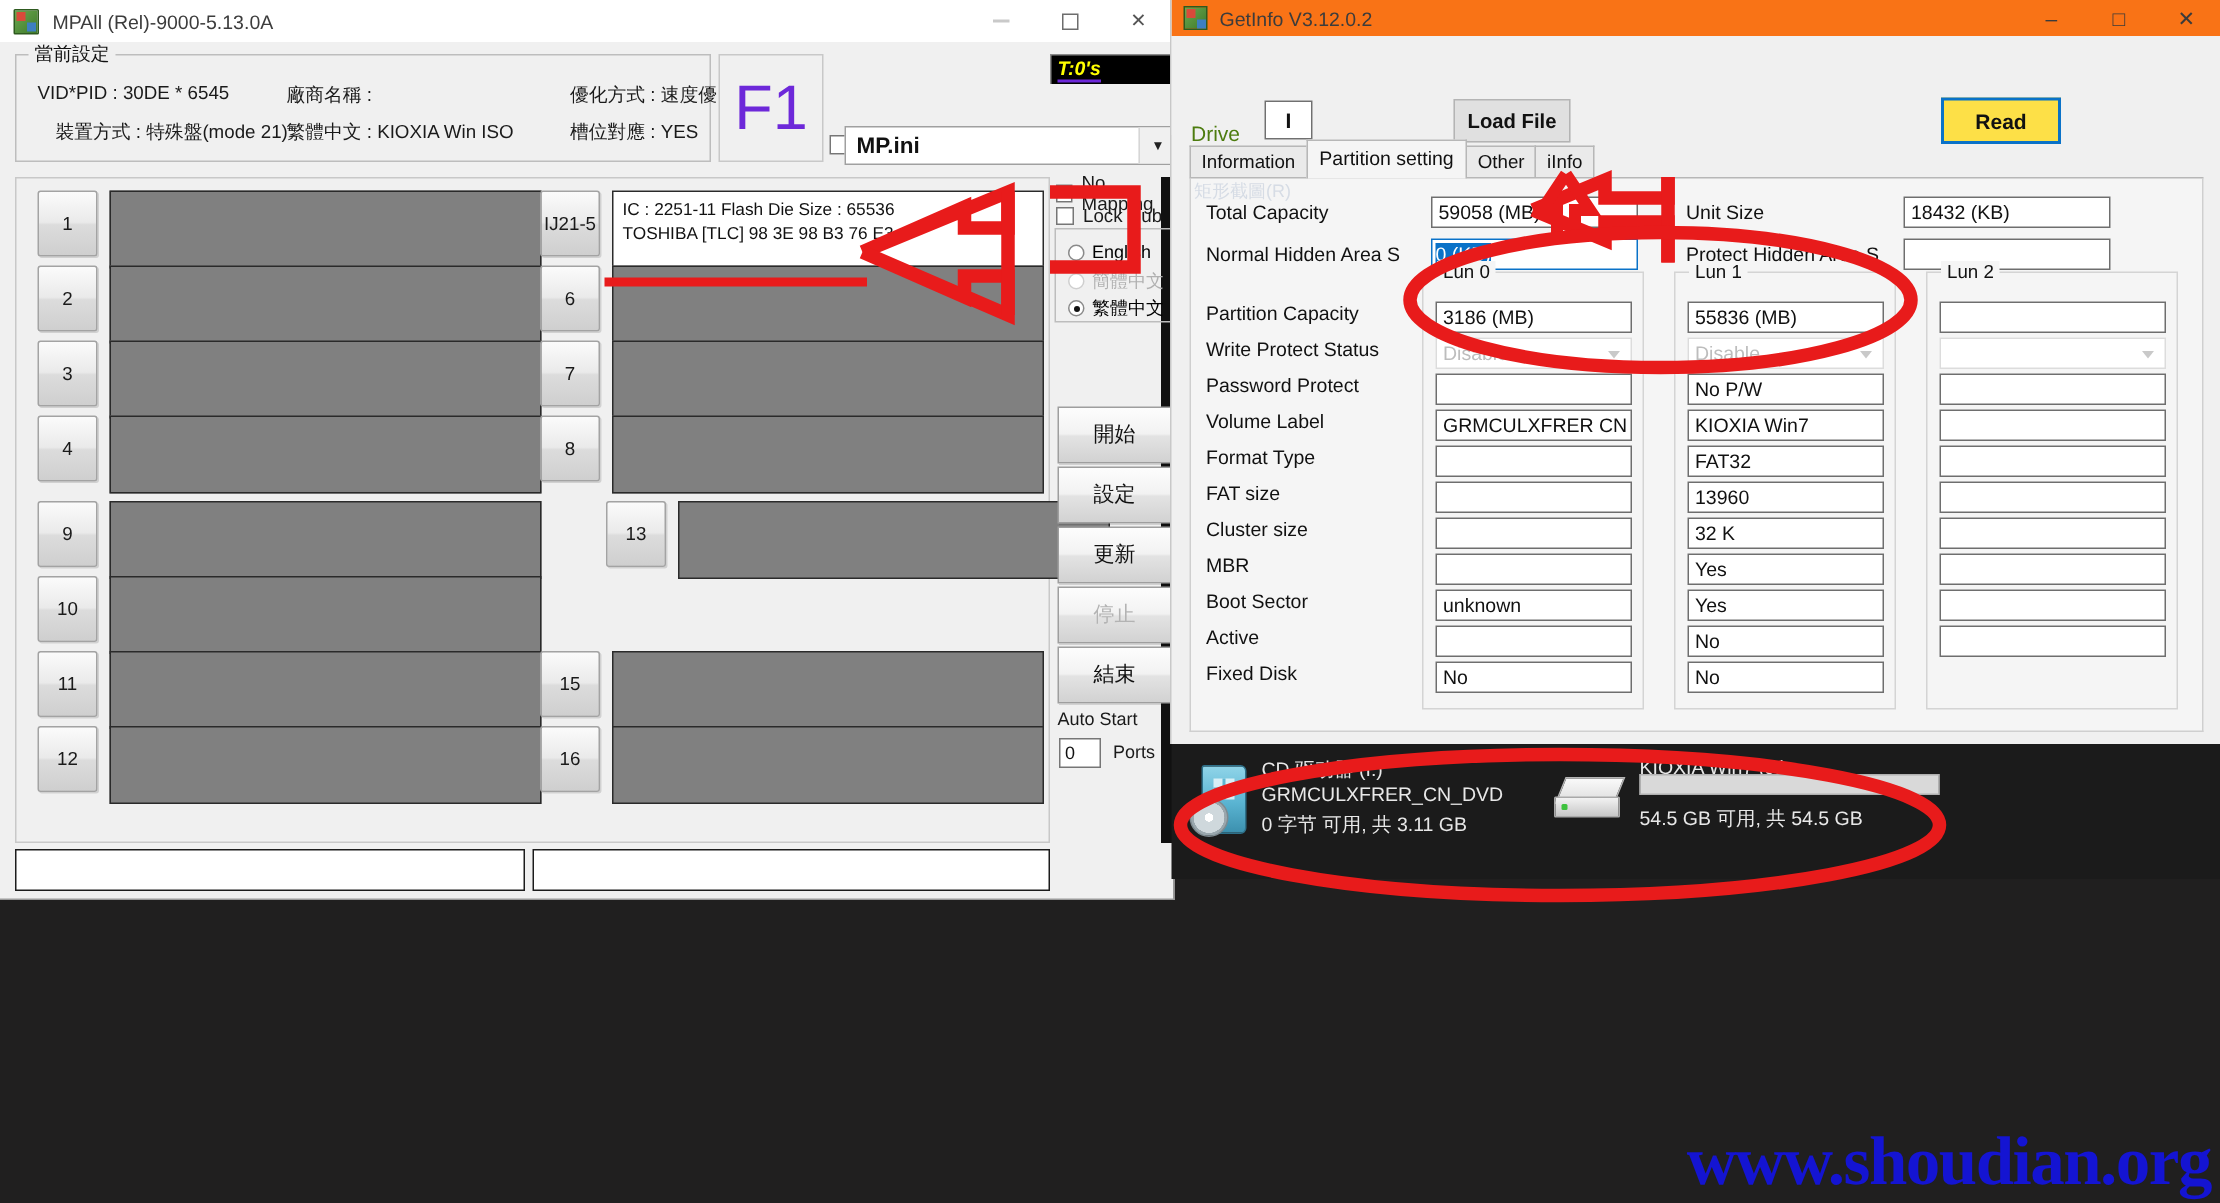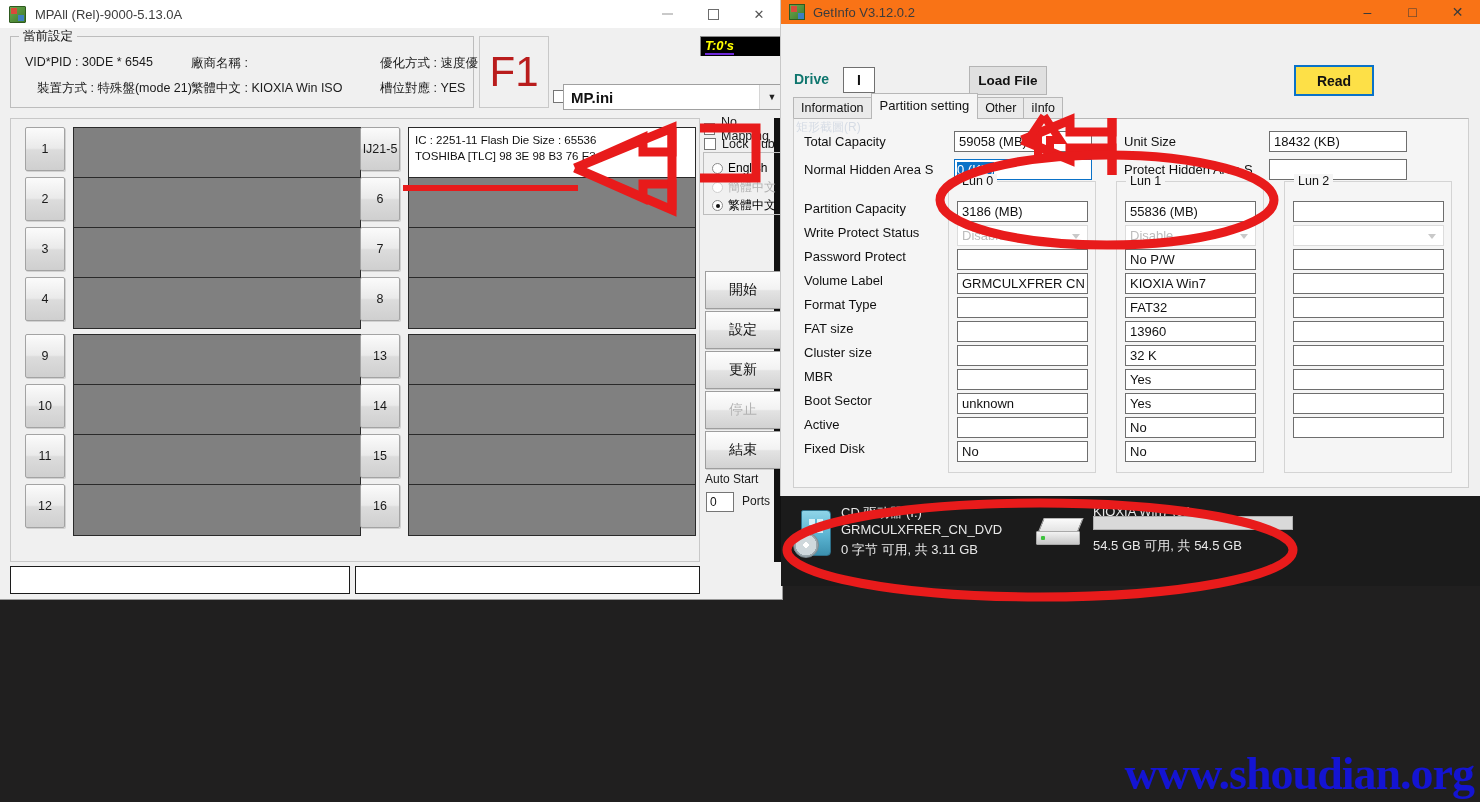--- a/index.html
+++ b/index.html
@@ -56,21 +56,21 @@
     font-size:12.5px; color:#111;
   }
   #cur-settings { left:10px; top:36px; width:464px; height:72px; }
   .cs-row { position:absolute; font-size:12.5px; color:#1a1a1a; white-space:nowrap; }
 
   #f1-box {
     position:absolute; left:479px; top:36px; width:70px; height:72px;
     border:1px solid #c8c8c8; background:#f0f0f0;
     display:flex; align-items:center; justify-content:center;
   }
-  #f1-box span { color:#b91c1c; font-size:42px; line-height:1; font-weight:400;
+  #f1-box span { color:#6d28d9; font-size:42px; line-height:1; font-weight:400;
                  font-family:"Liberation Sans", sans-serif; }
 
   #tos-box {
     position:absolute; left:700px; top:36px; width:86px; height:20px;
     background:#000; border-top:1px solid #8a8a8a; border-left:1px solid #8a8a8a;
     display:flex; align-items:center; padding-left:4px;
   }
   #tos-box span { color:#ffff00; font-size:13px; font-style:italic; font-weight:bold;
                   border-bottom:2px solid #6d28d9; }
 
@@ -164,21 +164,21 @@
   .gi-titlebar { height:24px; background:#f97316; display:flex; align-items:center; padding-left:8px; position:relative; }
   .gi-title-icon { width:16px; height:16px; margin-right:8px; flex:none; position:relative;
     background: linear-gradient(135deg,#6ba84f 0%,#3f7a2b 100%); border:1px solid #2e5a1f; }
   .gi-title-icon:before { content:""; position:absolute; left:1px; top:1px; width:6px; height:6px; background:#d94a3a; }
   .gi-title-icon:after { content:""; position:absolute; left:8px; top:8px; width:6px; height:6px; background:#3d7fc1; }
   .gi-title-text { font-size:13px; color:#3c3c3c; }
   .gi-wc { position:absolute; right:0; top:0; height:24px; display:flex; }
   .gi-wbtn { width:45px; height:24px; display:flex; align-items:center; justify-content:center; color:#3b3b3b; font-size:14px; }
 
   #gi-toolbar { position:absolute; left:0; top:24px; width:700px; height:66px; background:#f0f0f0; }
-  #drive-label { position:absolute; left:13px; top:47px; font-size:14px; font-weight:bold; color:#0f766e; }
+  #drive-label { position:absolute; left:13px; top:57px; font-size:14px; font-weight:normal; color:#4d7c0f; }
   #drive-field {
     position:absolute; left:62px; top:43px; width:32px; height:26px;
     border:1px solid #707070; background:#fff; display:flex; align-items:center; justify-content:center;
     font-size:14px; font-weight:bold; color:#111;
   }
   #loadfile-btn {
     position:absolute; left:188px; top:42px; width:78px; height:29px;
     background:#e0e0e0; border:1px solid #b4b4b4;
     display:flex; align-items:center; justify-content:center;
     font-size:13.5px; font-weight:bold; color:#111;
@@ -370,26 +370,22 @@
       <div class="slot-bar" style="width:288px;"></div>
     </div>
     <div class="slot-row" style="left:349px; top:108px;">
       <div class="slot-btn">7</div>
       <div class="slot-bar" style="width:288px;"></div>
     </div>
     <div class="slot-row" style="left:349px; top:158px;">
       <div class="slot-btn">8</div>
       <div class="slot-bar" style="width:288px;"></div>
     </div>
-    <div class="slot-row" style="left:349px; top:215px;">
+    <div class="slot-row" style="left:349px; top:215px;padding-left:44px;">
       <div class="slot-btn">13</div>
-      <div class="slot-bar" style="width:288px;"></div>
-    </div>
-    <div class="slot-row" style="left:349px; top:265px;">
-      <div class="slot-btn">14</div>
       <div class="slot-bar" style="width:288px;"></div>
     </div>
     <div class="slot-row" style="left:349px; top:315px;">
       <div class="slot-btn">15</div>
       <div class="slot-bar" style="width:288px;"></div>
     </div>
     <div class="slot-row" style="left:349px; top:365px;">
       <div class="slot-btn">16</div>
       <div class="slot-bar" style="width:288px;"></div>
     </div>

